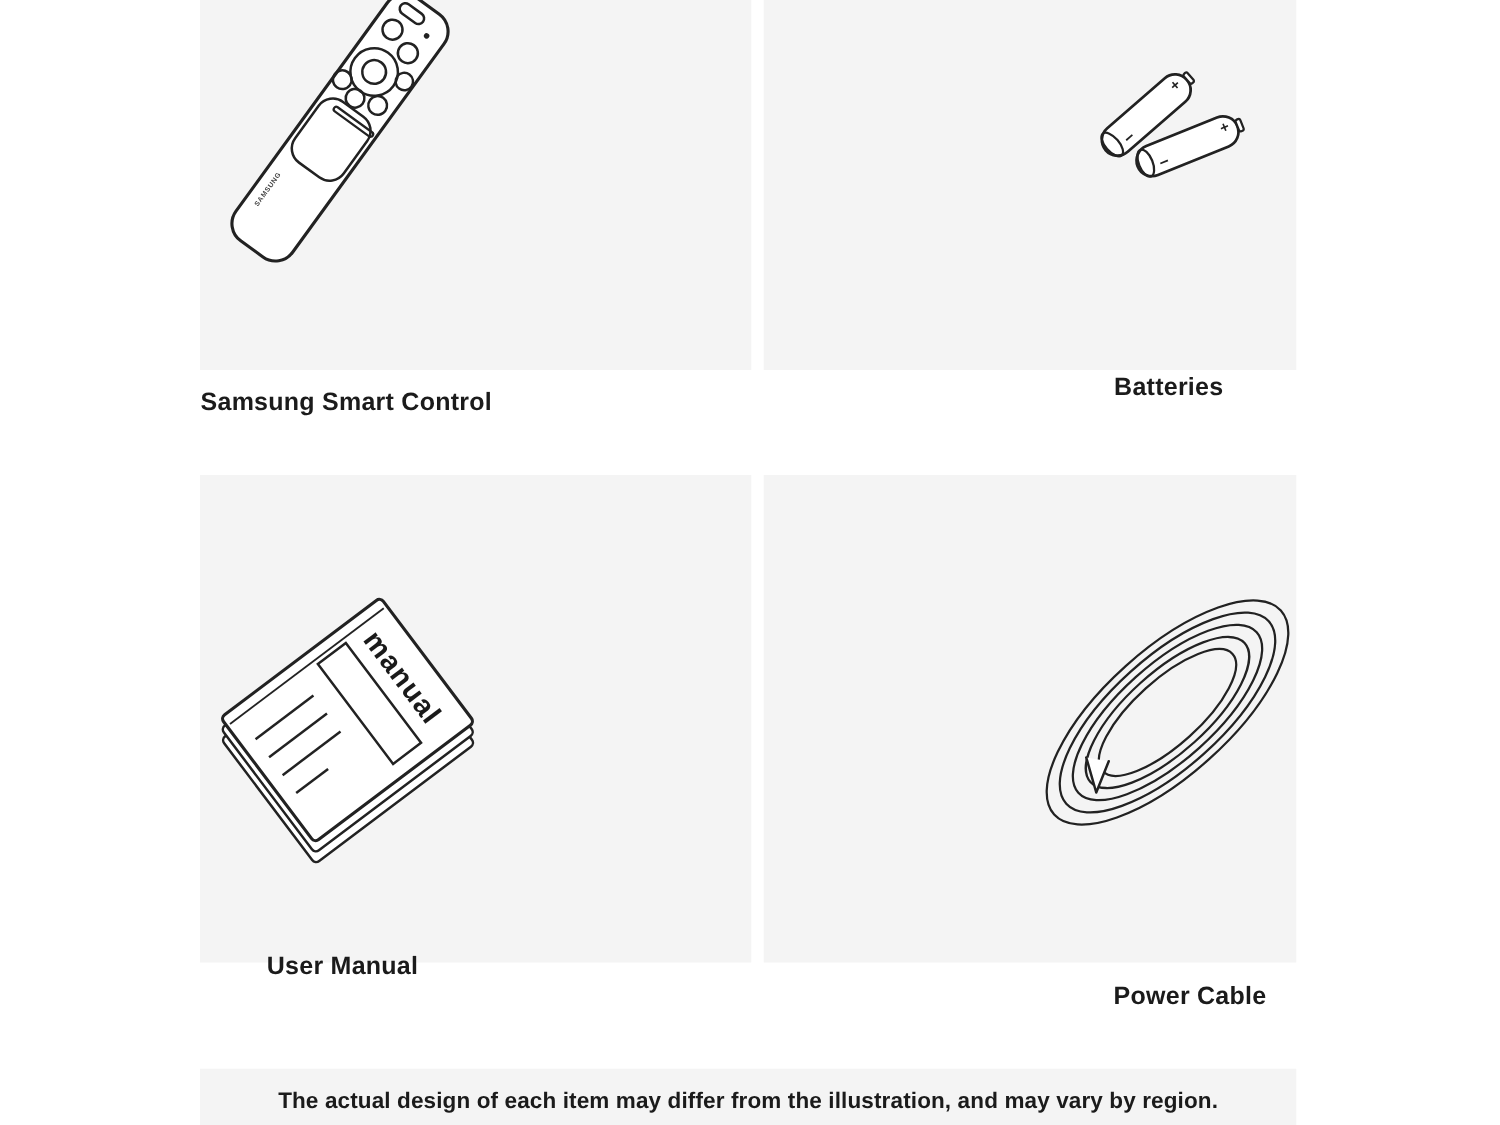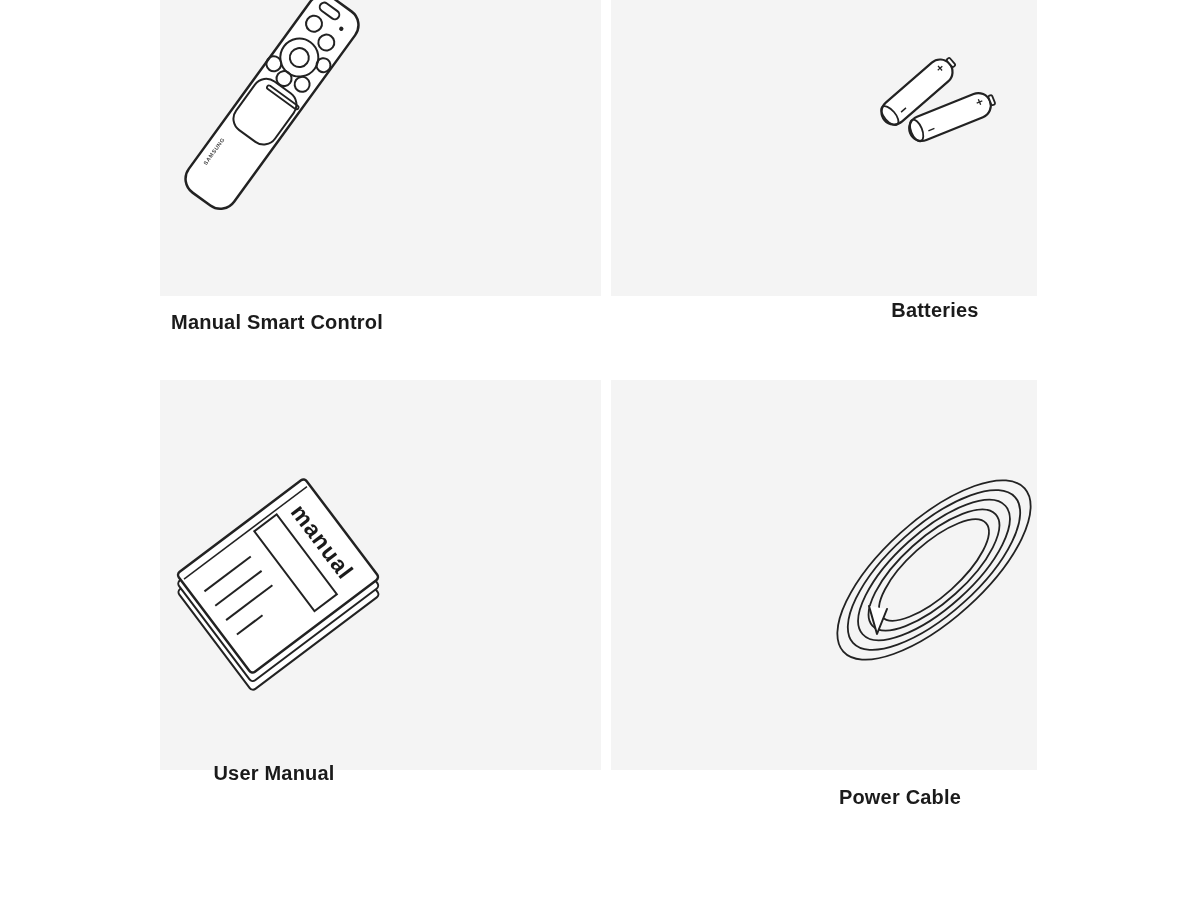--- a/index.html
+++ b/index.html
@@ -20,21 +20,21 @@
   #manual-svg    { left:0;     top:0;    }
   #cable-svg     { left:0;     top:0;    }
   .item-label {
     position:absolute; transform:translateX(-50%);
     font-size:20px; font-weight:600; letter-spacing:0.2px;
     color:#1b1b1b; white-space:nowrap;
   }
   #label-remote    { left:277px; top:311px; }
   #label-batteries { left:935px; top:299px; }
   #label-manual    { left:274px; top:762px; }
-  #label-cable     { left:900px; top:786px;text-align:right; }
+  #label-cable     { left:952px; top:786px;text-align:right; }
   .footer-note {
     position:absolute; left:160px; top:855px; width:877px; height:45px;
     background:#f4f4f4; text-align:center; padding-top:15px;
     font-size:18px; font-weight:600; color:#1b1b1b; letter-spacing:0.1px;
   }
   .lineart { stroke:#222222; fill:none; }
   .lineart-fill { stroke:#222222; fill:#ffffff; }
   svg text { font-family:"Liberation Sans", sans-serif; }
 </style>
 </head>
@@ -55,21 +55,21 @@
         <circle class="lineart" cx="20" cy="-60" r="7" stroke-width="2"></circle>
         <circle class="lineart" cx="-21" cy="-32" r="7.5" stroke-width="2"></circle>
         <circle class="lineart" cx="-4" cy="-26" r="7.5" stroke-width="2"></circle>
         <circle class="lineart" cx="14" cy="-32" r="7.5" stroke-width="2"></circle>
         <rect class="lineart" x="-24" y="-18" width="48" height="60" rx="14" stroke-width="2"></rect>
         <rect class="lineart" x="-13" y="-12" width="38" height="4" rx="2" stroke-width="1.8"></rect>
         <text transform="translate(-16,90) rotate(-90)" font-size="5.5" font-weight="bold" letter-spacing="0.6" fill="#444444">SAMSUNG</text>
       </g>
     </svg>
   </div>
-  <div class="item-label" id="label-remote">Manual Smart Control</div>
+  <div class="item-label" id="label-remote">Samsung Smart Control</div>
 
   <div class="panel" id="panel-batteries">
     <svg id="batteries-svg" width="150" height="100" viewBox="0 0 150 100">
       <g transform="translate(46,42) rotate(-41)">
         <rect class="lineart-fill" x="-43" y="-12.5" width="86" height="25" rx="12.5" stroke-width="2.2"></rect>
         <ellipse class="lineart" cx="-36" cy="0" rx="5.5" ry="11.5" stroke-width="1.8"></ellipse>
         <rect class="lineart-fill" x="43" y="-5" width="4" height="10" rx="1.5" stroke-width="1.8"></rect>
         <text x="-22" y="9" font-size="13" font-weight="bold" text-anchor="middle" fill="#222222">−</text>
         <text x="33" y="1" font-size="12" font-weight="bold" text-anchor="middle" fill="#222222">+</text>
       </g>
@@ -109,14 +109,17 @@
         <ellipse class="lineart" cx="0" cy="0" rx="109" ry="44" stroke-width="1.8"></ellipse>
         <ellipse class="lineart" cx="0" cy="0" rx="96" ry="38" stroke-width="1.8"></ellipse>
         <ellipse class="lineart" cx="0" cy="0" rx="83" ry="32" stroke-width="1.8"></ellipse>
         <ellipse class="lineart" cx="0" cy="0" rx="70" ry="26" stroke-width="1.8"></ellipse>
       </g>
       <path d="M 258 226 L 266 254 L 276 229" fill="#ffffff" stroke="#222222" stroke-width="2" stroke-linejoin="round" stroke-linecap="round"></path>
     </svg>
   </div>
   <div class="item-label" id="label-cable">Power Cable</div>
 
+  <div class="footer-note">
+    <span>The actual design of each item may differ from the illustration, and may vary by region.</span>
+  </div>
 
 </div>
 
 </body></html>

